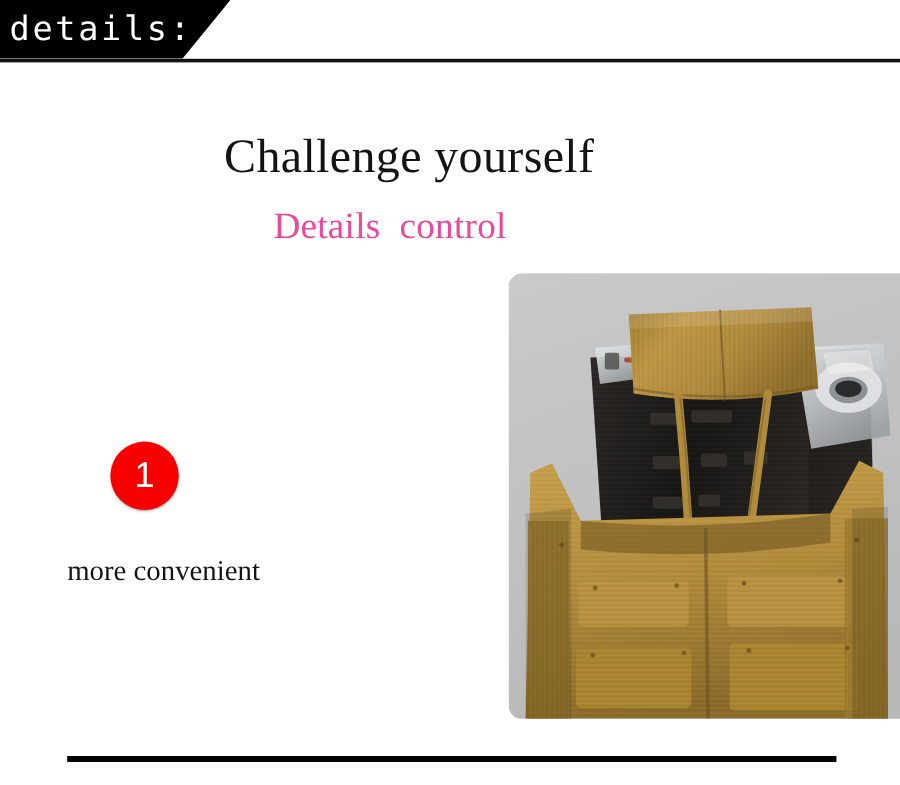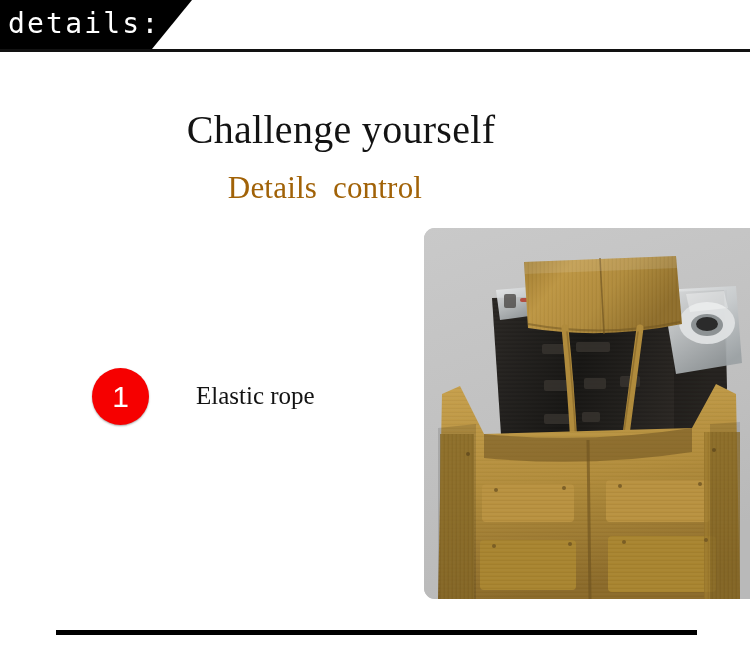--- a/index.html
+++ b/index.html
@@ -71,21 +71,21 @@
   .title-sub {
     position: absolute;
     left: 0;
     top: 168px;
     width: 650px;
     text-align: center;
     font-size: 31px;
     line-height: 40px;
     font-weight: 400;
     letter-spacing: 0.2px;
-    color: #a16207;
+    color: #ec4899;
     white-space: pre;
   }
 
   
   .feature-row {
     position: absolute;
     left: 92px;
     top: 368px;
     width: 310px;
     height: 60px;
@@ -172,24 +172,24 @@
   <div class="header-tag-label">details:</div>
 </div>
 <div class="header-rule"></div>
 
 <div class="title-main">Challenge yourself</div>
 <div class="title-sub">Details  control</div>
 
 <div class="feature-row">
   <div class="feature-badge"></div>
   <div class="feature-badge-number">1</div>
-  <div class="feature-label">Elastic rope</div>
 </div>
 
 <div class="feature-desc">
+  <span>more convenient</span>
 </div>
 
 <div class="product-photo">
   <svg class="photo-svg" viewBox="0 0 326 371" preserveAspectRatio="xMidYMid slice">
     <defs>
       <linearGradient id="bgGrad" x1="0" y1="0" x2="0.3" y2="1">
         <stop offset="0%" stop-color="#c9c9c9"></stop>
         <stop offset="55%" stop-color="#c1c1c1"></stop>
         <stop offset="100%" stop-color="#b9b9b9"></stop>
       </linearGradient>

